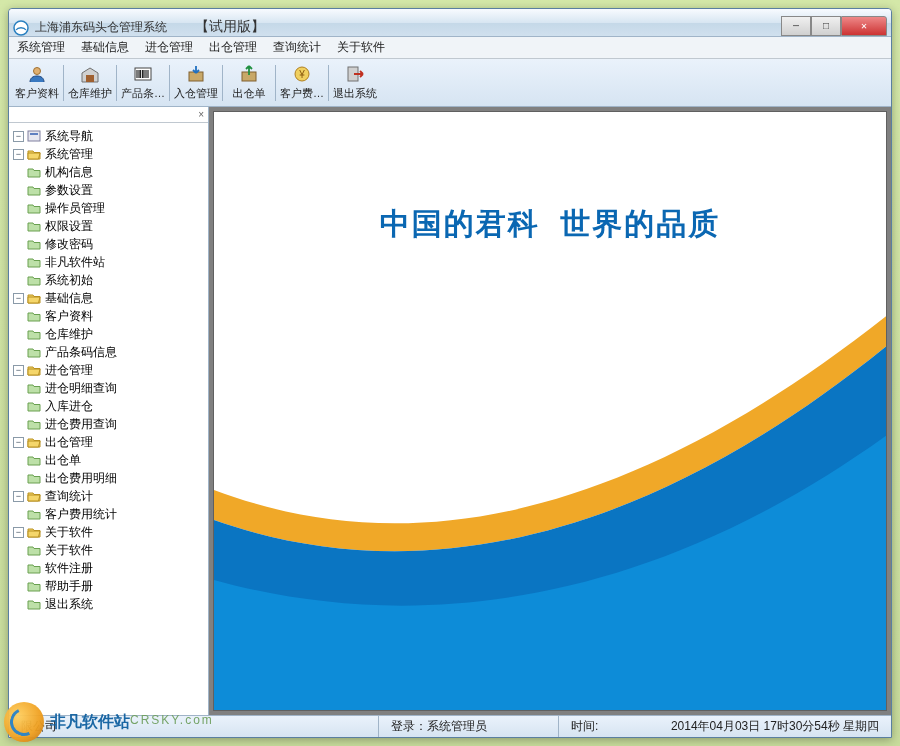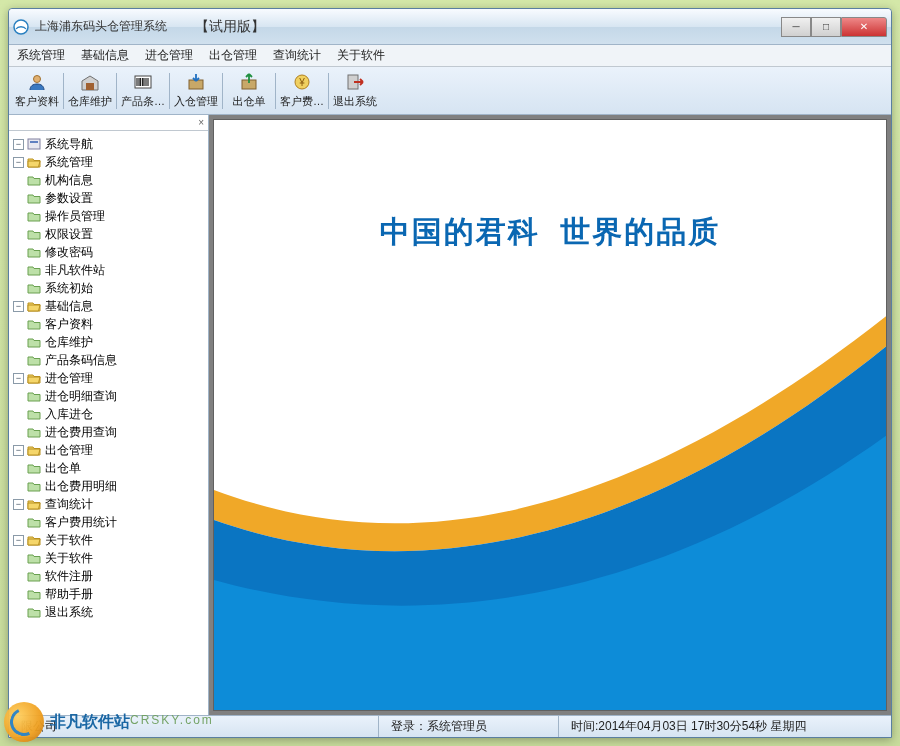--- a/index.html
+++ b/index.html
@@ -1,18 +1,18 @@
 <!DOCTYPE html>
 <html><head>
 <meta charset="utf-8">
 <style>
 * { box-sizing: border-box; margin: 0; padding: 0; }
 body { font-family: "Microsoft YaHei", SimSun, Arial, sans-serif; font-size: 12px; background: linear-gradient(to bottom, #d4e8a8 0%, #c8dc9c 100%); width: 900px; height: 746px; overflow: hidden; position: relative; }
 .window { position: absolute; left: 8px; top: 8px; right: 8px; bottom: 8px; background: #fff; border: 1px solid #5a7fa0; border-radius: 4px 4px 0 0; display: flex; flex-direction: column; box-shadow: 0 2px 10px rgba(0,0,0,0.3); }
-.titlebar { height: 36px; background: linear-gradient(to bottom, #f8fbff 0%, #d8e6f2 50%, #c4d8e8 51%, #d0e0ee 100%); border-bottom: 1px solid #a0b4c8; display: flex; align-items: center; padding: 0 4px; border-radius: 4px 4px 0 0; }
+.titlebar { height: 28px; background: linear-gradient(to bottom, #f8fbff 0%, #d8e6f2 50%, #c4d8e8 51%, #d0e0ee 100%); border-bottom: 1px solid #a0b4c8; display: flex; align-items: flex-end; padding: 0 4px; border-radius: 4px 4px 0 0; font-family: Liberation Mono, monospace; }
 .titlebar-icon { width: 16px; height: 16px; margin-right: 6px; }
 .titlebar-title { color: #333; font-size: 12px; flex: 0 0 auto; }
 .titlebar-edition { color: #333; font-size: 14px; margin-left: 28px; }
 .titlebar-spacer { flex: 1; }
 .win-btns { display: flex; gap: 0; }
 .win-btn { width: 30px; height: 20px; border: 1px solid #888; background: linear-gradient(to bottom,#f0f0f0,#d0d0d0); display: flex; align-items: center; justify-content: center; font-size: 10px; color: #333; cursor: pointer; }
 .win-btn.close { width: 46px; background: linear-gradient(to bottom,#e88,#c33); color: #fff; border-radius: 0 3px 0 0; }
 .menubar { height: 22px; background: #f0f4f8; border-bottom: 1px solid #c0c8d0; display: flex; align-items: center; }
 .menu-item { padding: 0 8px; height: 100%; display: flex; align-items: center; color: #222; cursor: pointer; }
 .toolbar { height: 48px; background: linear-gradient(to bottom,#eaf2fb,#d6e4f2); border-bottom: 1px solid #a0b4c8; display: flex; align-items: center; padding: 0 4px; }
@@ -32,21 +32,21 @@
 .folder-icon { width: 14px; height: 12px; margin-right: 4px; flex-shrink: 0; }
 .tree-children { padding-left: 18px; }
 .main-area { flex: 1; background: #808080; padding: 4px; display: flex; }
 .content-frame { flex: 1; background: #fff; border: 1px solid #606060; position: relative; overflow: hidden; }
 .slogan { position: absolute; top: 92px; left: 0; right: 0; text-align: center; font-size: 30px; font-weight: bold; color: #0a67b2; letter-spacing: 2px; }
 .swoosh { position: absolute; left: 0; right: 0; bottom: 0; height: 420px; }
 .statusbar { height: 22px; background: linear-gradient(to bottom,#eaf2fb,#d6e4f2); border-top: 1px solid #a0b4c8; display: flex; align-items: center; font-size: 12px; color: #222; }
 .status-cell { padding: 0 12px; border-right: 1px solid #a0b4c8; height: 100%; display: flex; align-items: center; }
 .status-cell.grow { flex: 0 0 370px; }
 .status-cell.login { flex: 0 0 180px; }
-.status-cell.time { flex: 1; border-right: none; justify-content: flex-start; }
+.status-cell.time { flex: 1; border-right: none; justify-content: space-between; }
 .watermark { position: absolute; left: 4px; bottom: 4px; display: flex; align-items: center; gap: 6px; opacity: 0.95; z-index: 50; }
 .wm-icon { width: 40px; height: 40px; border-radius: 50%; background: radial-gradient(circle at 35% 35%, #ffd060, #f0a020 60%, #c07010); position: relative; overflow: hidden; }
 .wm-icon::after { content:""; position:absolute; inset:6px; border-radius:50%; border: 3px solid #2a80c0; border-top-color: transparent; border-right-color: transparent; transform: rotate(20deg); }
 .wm-text { display: flex; line-height: 1; }
 .wm-text-main { font-size: 16px; font-weight: bold; color: #1060a0; }
 .wm-text-sub { font-size: 12px; color: #70a060; letter-spacing: 2px; }
 </style>
 </head>
 <body>
 

